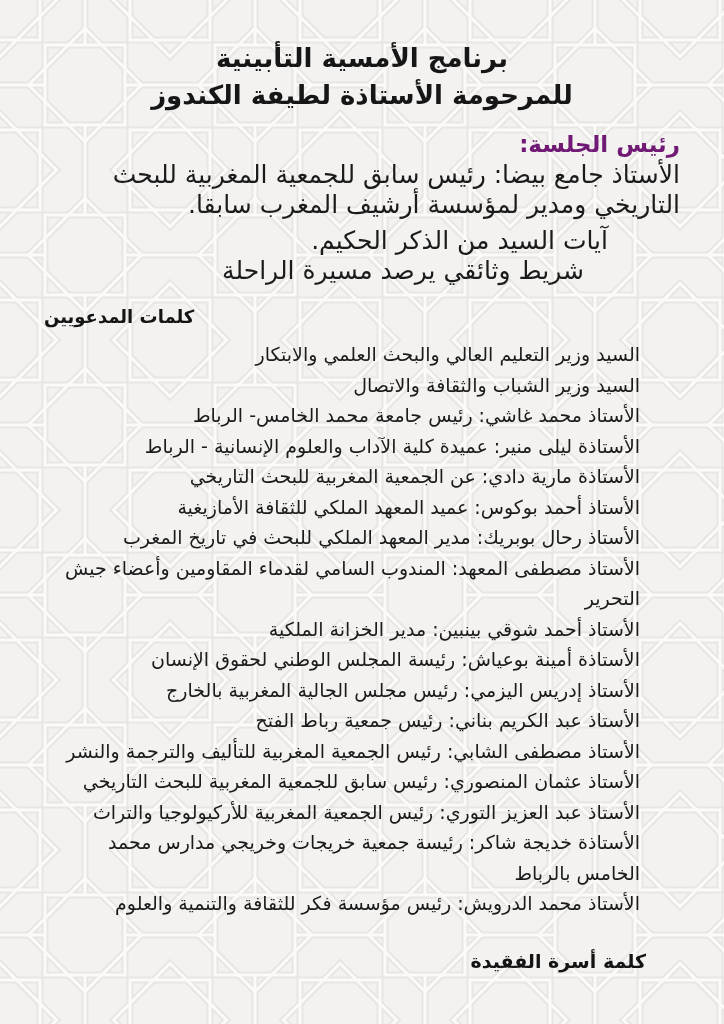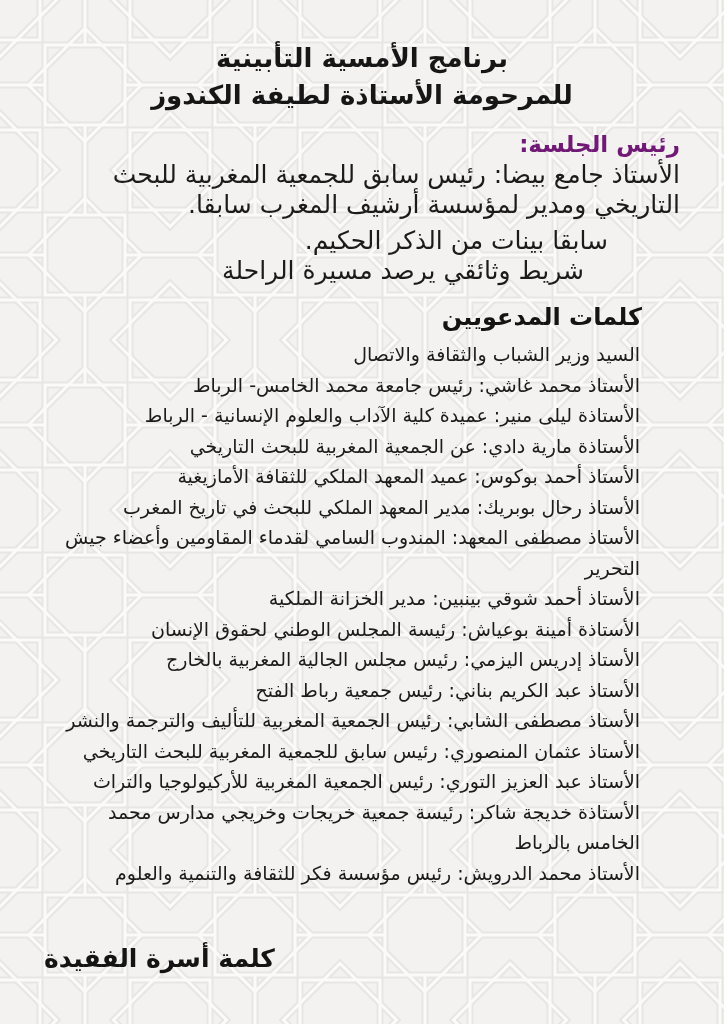--- a/index.html
+++ b/index.html
@@ -42,42 +42,42 @@
   .body-line {
     text-align: right;
     font-size: 25px;
     line-height: 30px;
   }
   .quran-line   { margin-top: 6px; padding-right: 72px; }
   .doc-line     { padding-right: 96px; }
   .invitees-heading {
     margin-top: 14px;
     padding-right: 38px;
-    text-align: right;
+    text-align: left;
     font-weight: bold;
-    font-size: 24px;
+    font-size: 18px;
     line-height: 34px;
     color: #141414;
   }
   .speakers-list {
     list-style: none;
     margin: 5px 0 0 0;
     padding: 0 40px 0 0;
   }
   .speakers-list li {
     text-align: right;
     font-size: 19px;
     line-height: 30.5px;
   }
   .family-line {
-    margin-top: 56px;
+    margin-top: 27px;
     padding-right: 34px;
-    text-align: left;
+    text-align: right;
     font-weight: bold;
-    font-size: 25px;
+    font-size: 19px;
     line-height: 30px;
     color: #141414;
   }
 </style>
 </head>
 <body>
 
 <div class="page">
 
   <svg class="bg-svg" width="724" height="1024" xmlns="http://www.w3.org/2000/svg" aria-hidden="true">
@@ -119,27 +119,28 @@
 
     <div class="title-block">
       <div>برنامج الأمسية التأبينية</div>
       <div>للمرحومة الأستاذة لطيفة الكندوز</div>
     </div>
 
     <div class="section-heading">رئيس الجلسة:</div>
 
     <div class="body-line">الأستاذ جامع بيضا: رئيس سابق للجمعية المغربية للبحث التاريخي ومدير لمؤسسة أرشيف المغرب سابقا.</div>
 
-    <div class="body-line quran-line">سابقا بينات من الذكر الحكيم.</div>
+    <div class="body-line quran-line">آيات السيد من الذكر الحكيم.</div>
 
     <div class="body-line doc-line">شريط وثائقي يرصد مسيرة الراحلة</div>
 
     <div class="invitees-heading">كلمات المدعويين</div>
 
     <ul class="speakers-list">
+      <li>السيد وزير التعليم العالي والبحث العلمي والابتكار</li>
       <li>السيد وزير الشباب والثقافة والاتصال</li>
       <li>الأستاذ محمد غاشي: رئيس جامعة محمد الخامس- الرباط</li>
       <li>الأستاذة ليلى منير: عميدة كلية الآداب والعلوم الإنسانية - الرباط</li>
       <li>الأستاذة مارية دادي: عن الجمعية المغربية للبحث التاريخي</li>
       <li>الأستاذ أحمد بوكوس: عميد المعهد الملكي للثقافة الأمازيغية</li>
       <li>الأستاذ رحال بوبريك: مدير المعهد الملكي للبحث في تاريخ المغرب</li>
       <li>الأستاذ مصطفى المعهد: المندوب السامي لقدماء المقاومين وأعضاء جيش التحرير</li>
       <li>الأستاذ أحمد شوقي بينبين: مدير الخزانة الملكية</li>
       <li>الأستاذة أمينة بوعياش: رئيسة المجلس الوطني لحقوق الإنسان</li>
       <li>الأستاذ إدريس اليزمي: رئيس مجلس الجالية المغربية بالخارج</li>

